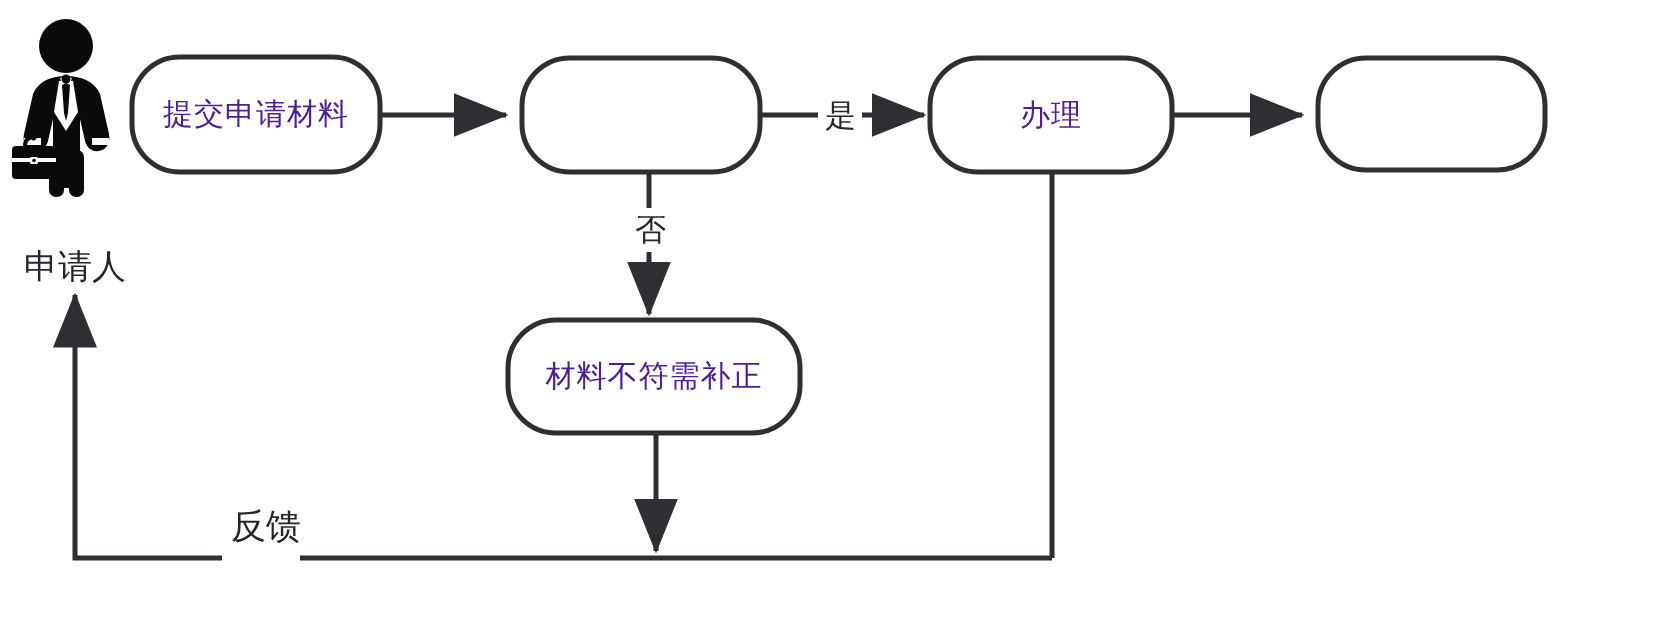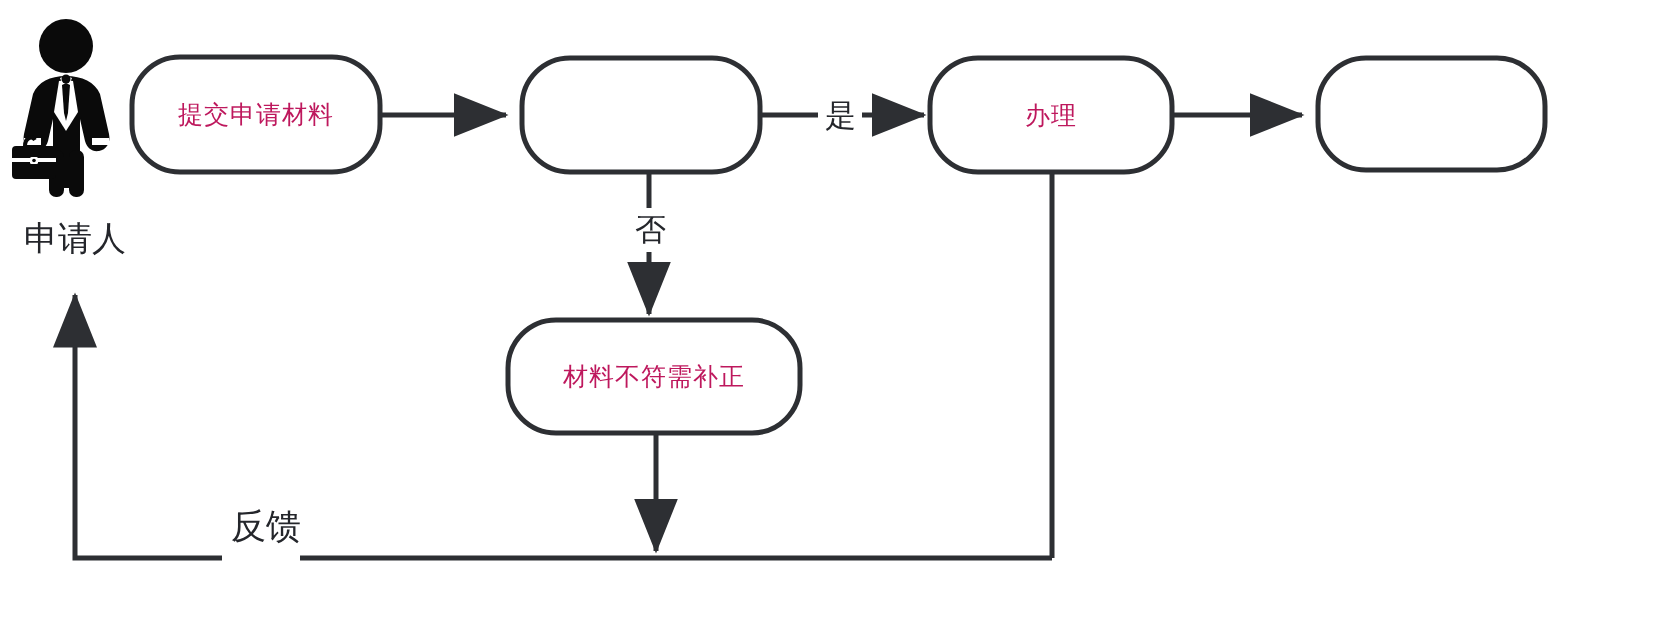--- a/index.html
+++ b/index.html
@@ -2,40 +2,41 @@
 <html><head>
 <meta charset="utf-8">
 <style>
   html,body{margin:0;padding:0;background:#ffffff;}
   body{width:1654px;height:625px;overflow:hidden;font-family:"Liberation Sans","DejaVu Sans",sans-serif;}
   #stage{position:relative;width:1654px;height:625px;background:#ffffff;}
   #stage svg.layer{position:absolute;left:0;top:0;width:1654px;height:625px;}
   .node-label{
     position:absolute;
     display:flex;align-items:center;justify-content:center;
-    color:#be185d;
-    font-size:25px;
+    color:#4c1d95;
+    font-size:30px;
     letter-spacing:1px;
     white-space:nowrap;
     pointer-events:none;
   }
   .edge-label{
     position:absolute;
     color:#24262b;
     font-size:31px;
     white-space:nowrap;
     background:#ffffff;
     line-height:1;
     padding:0 3px;
   }
   .actor-label{
     position:absolute;
     color:#24262b;
     font-size:34px;
     white-space:nowrap;
+    margin-top:28px;
   }
 </style>
 </head>
 <body>
 
 <div id="stage">
 
   <svg class="layer" viewBox="0 0 1654 625">
     <defs>
       <marker id="arrowR" markerWidth="13" markerHeight="13" refX="10.5" refY="5" orient="auto" markerUnits="strokeWidth">

